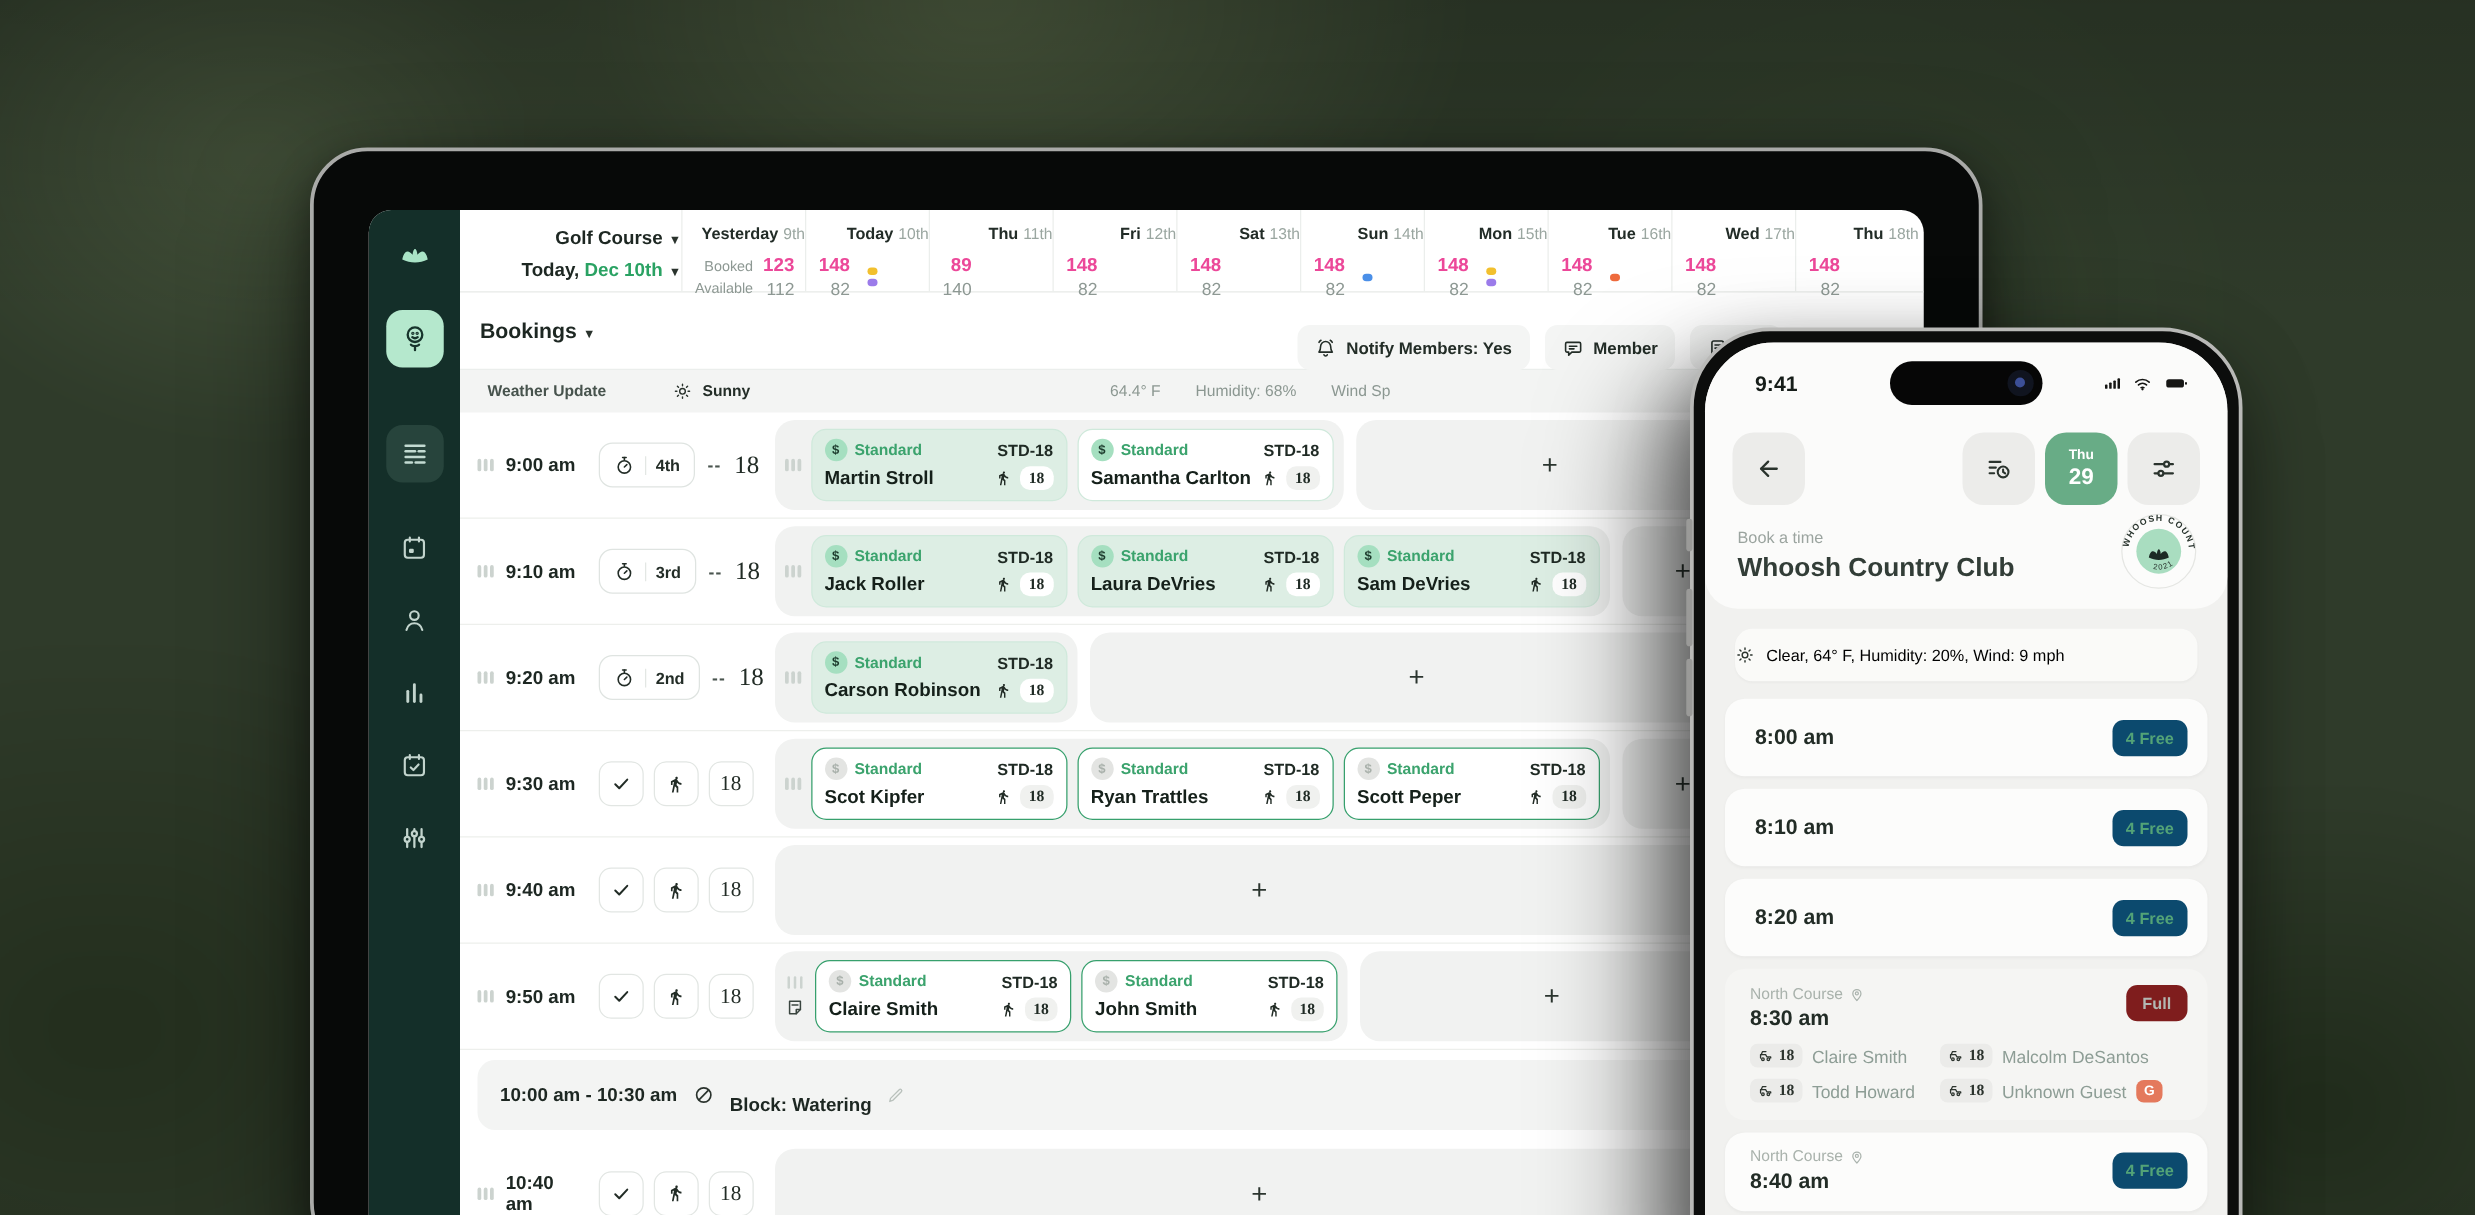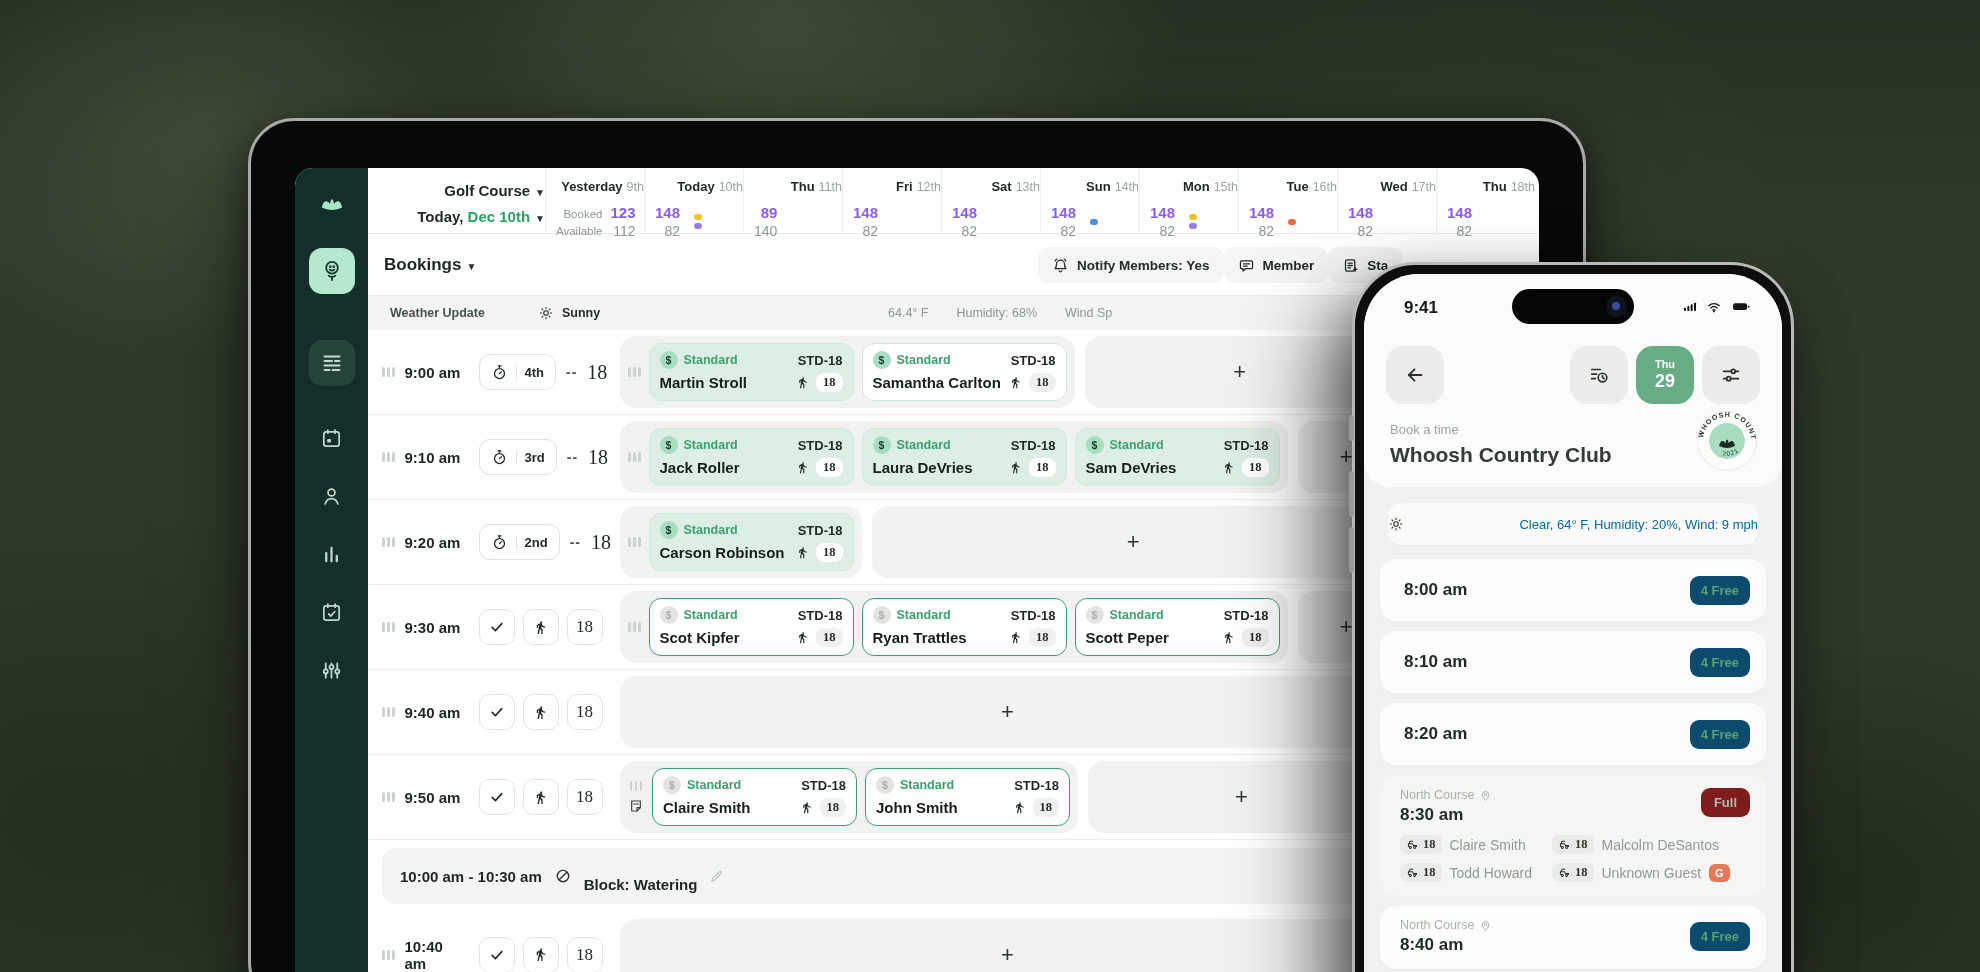--- a/index.html
+++ b/index.html
@@ -45,32 +45,32 @@
   .hdr-left { width:177px; flex:none; padding:14px 0 0 16px; }
   .course { font-size:15px; font-weight:700; color:#1d2722; }
   .caret { font-size:10px; color:#2a332d; margin-left:5px; }
   .todayline { margin-top:9px; font-size:15px; font-weight:700; color:#1d2722; }
   .todayline .accent { color:#2aa263; }
   .dcol { width:99px; flex:none; border-left:1px solid #ebeeec; padding:11px 0 0 10px; }
   .dtop { font-size:13px; }
   .dnm { font-weight:700; color:#222c27; }
   .dod { color:#9aa6a0; margin-left:4px; font-size:12.5px; }
   .dnums { margin-top:10px; display:flex; align-items:center; }
-  .nb { font-size:15px; font-weight:700; color:#8b5cf6; }
+  .nb { font-size:15px; font-weight:700; color:#ec4899; }
   .na { font-size:14px; color:#8d9893; margin-top:2px; }
   .lbls { margin-right:8px; }
   .lbls div { font-size:11.5px; color:#8d9893; }
   .lbls div:first-child { margin-bottom:5px; margin-top:2px; }
   .ddots { margin-left:14px; display:flex; flex-direction:column; gap:3px; }
   .dot { width:8px; height:6px; border-radius:3px; background:transparent; }
 
   
   .tools { height:62px; border-bottom:1px solid #ebeeec; position:relative; display:flex; align-items:center; padding-left:16px; flex:none; }
   .b-title { font-size:17px; font-weight:700; color:#1d2722; }
-  .btn-group { position:absolute; left:670px; top:13px; display:flex; }
+  .btn-group { position:absolute; left:670px; top:26px; display:flex; gap:12px; }
   .tool-btn { height:36px; background:#f4f5f4; border-radius:10px; display:flex; align-items:center; gap:8px; padding:0 14px; font-size:13.5px; font-weight:700; color:#232d27; white-space:nowrap; cursor:pointer; }
 
   
   .wbar { height:34px; background:#f3f4f3; display:flex; align-items:center; padding-left:22px; position:relative; flex:none; }
   .w-label { font-size:12.5px; font-weight:700; color:#47534d; width:148px; }
   .w-cond { font-size:12.5px; font-weight:700; color:#232d27; display:flex; align-items:center; gap:8px; }
   .w-right { position:absolute; left:520px; display:flex; gap:28px; font-size:12.5px; color:#8b9791; }
 
   
   .rows { flex:1; }
@@ -130,21 +130,21 @@
   .p-nav { margin:14px 22px 0; display:flex; align-items:center; }
   .nav-sq { width:58px; height:58px; border-radius:17px; background:#ececea; display:grid; place-items:center; color:#2a332d; cursor:pointer; }
   .nav-right { margin-left:auto; display:flex; gap:8px; }
   .date-btn { width:58px; height:58px; border-radius:17px; background:#68ac86; color:#fff; display:flex; flex-direction:column; align-items:center; justify-content:center; cursor:pointer; }
   .date-btn .d1 { font-size:11px; font-weight:700; }
   .date-btn .d2 { font-size:18px; font-weight:700; margin-top:1px; }
   .p-titleblk { margin:18px 26px 0; position:relative; }
   .p-sub { font-size:13px; color:#9ba49f; }
   .p-title { font-size:21px; font-weight:600; color:#323d37; margin-top:6px; }
   .p-logo { position:absolute; right:-2px; top:-12px; }
-  .w-pill { margin:16px 24px 0; height:42px; background:#fafaf8; border-radius:14px; display:flex; align-items:center; justify-content:space-between; gap:9px; font-size:13px; color:#0369a1; box-shadow:0 1px 2px rgba(0,0,0,.03); }
+  .w-pill { margin:16px 24px 0; height:42px; background:#fafaf8; border-radius:14px; display:flex; align-items:center; justify-content:flex-start; gap:9px; font-size:13px; color:#000000; box-shadow:0 1px 2px rgba(0,0,0,.03); }
   .p-slots { margin:14px 16px 0; display:flex; flex-direction:column; gap:10px; }
   .p-slot { background:#fcfcfb; border-radius:16px; height:62px; display:flex; align-items:center; padding:0 16px 0 24px; box-shadow:0 1px 3px rgba(0,0,0,.04); cursor:pointer; }
   .p-slot .tm { font-size:17px; font-weight:700; color:#222c26; }
   .badge-free { margin-left:auto; background:#0c4a6e; color:#53a377; font-size:13px; font-weight:700; border-radius:9px; padding:7px 11px; }
   .badge-full { margin-left:auto; background:#7f1d1d; color:#b3b7b2; font-size:13px; font-weight:700; border-radius:9px; padding:7px 13px; }
   .p-full { background:#f5f5f3; border-radius:16px; padding:13px 16px 14px 20px; cursor:pointer; }
   .courseline { display:flex; align-items:center; gap:5px; font-size:12.5px; color:#a9b2ac; }
   .p-full .tm, .p-last .tm { font-size:17px; font-weight:700; color:#222c26; margin-top:3px; }
   .full-top { display:flex; align-items:flex-start; }
   .players { margin-top:10px; display:grid; grid-template-columns:auto auto; column-gap:20px; row-gap:9px; justify-content:start; }

